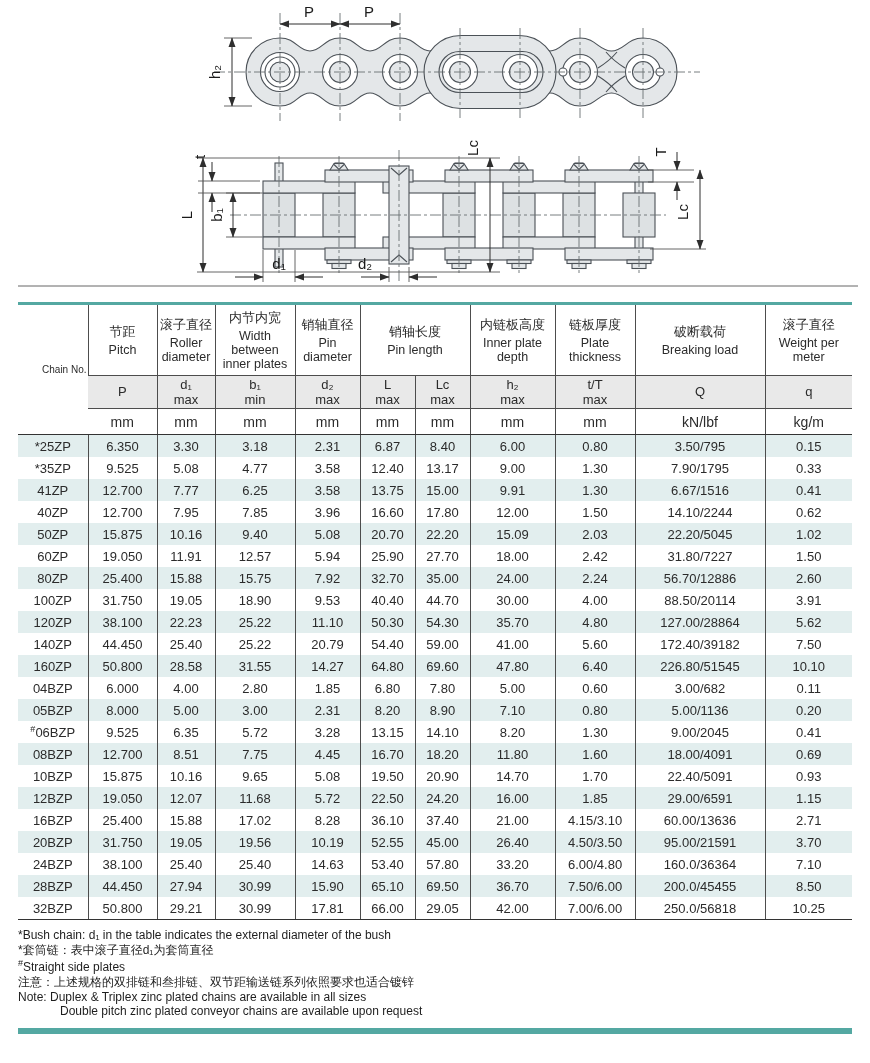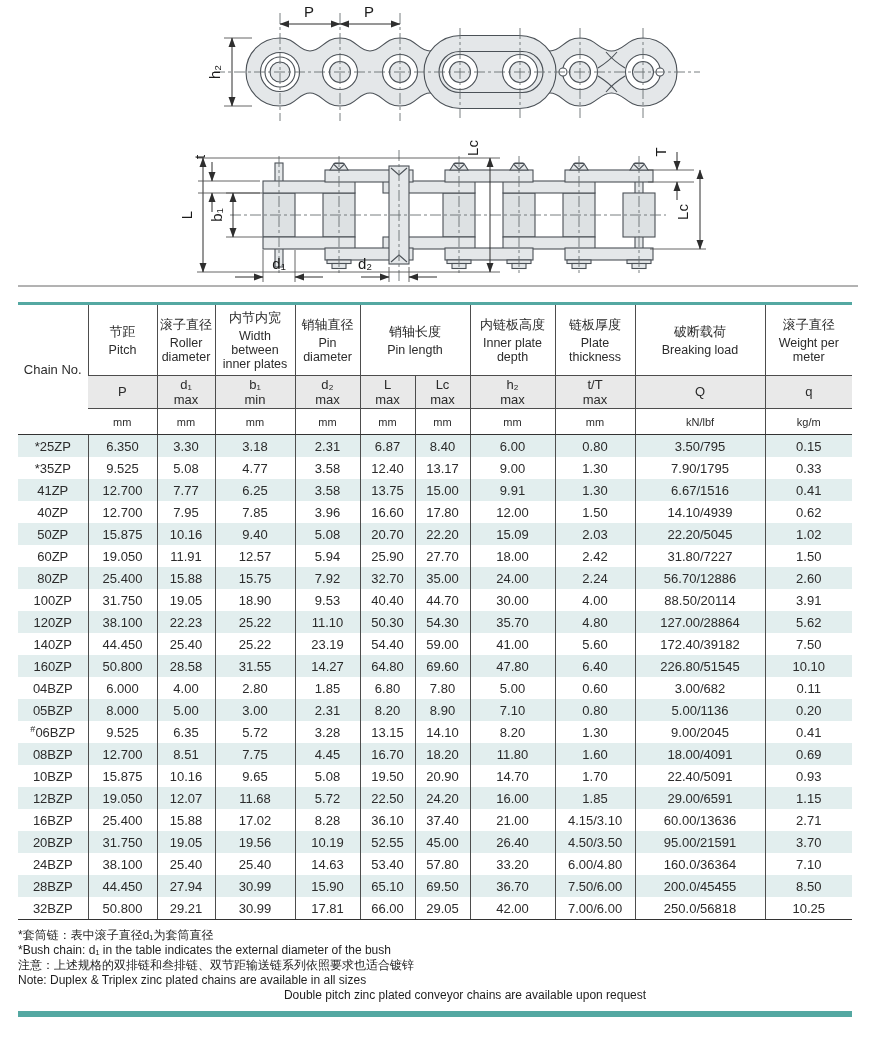--- a/index.html
+++ b/index.html
@@ -9,32 +9,32 @@
   .plw{fill:#ffffff;stroke:#4b5157;stroke-width:1.1;}
   .plg{fill:#dde1e3;stroke:#4b5157;stroke-width:1.1;}
   .nofill{fill:none;stroke:#4b5157;stroke-width:1.1;}
   .cl{stroke:#6a6f73;stroke-width:0.9;fill:none;stroke-dasharray:11 3 3 3;}
   .ext{stroke:#555;stroke-width:0.9;fill:none;}
   .dim{stroke:#2e2e2e;stroke-width:1;fill:none;}
   .dimt{font-size:15px;fill:#1a1a1a;}
   #spec-table{border-collapse:collapse;table-layout:fixed;width:834px;margin:2px 0 0 18px;border-top:3px solid #54a8a2;}
   #spec-table th,#spec-table td{border-left:1px solid #4d4d4d;text-align:center;vertical-align:middle;padding:0 1px;font-weight:normal;}
   #spec-table tr>*:first-child{border-left:none;}
-  #spec-table .chain-th{border-right:0;border-bottom:1.5px solid #333;font-size:13px;}
+  #spec-table .chain-th{border-right:0;border-bottom:1.5px solid #333;font-size:10px;text-align:right;}
   #spec-table .grp{border-bottom:1px solid #4d4d4d;height:70px;}
   #spec-table .grp .zh{font-size:13px;}
   #spec-table .grp .en{font-size:12.5px;line-height:1.12;margin-top:2px;}
   #spec-table tr.sub th{background:#e9e9e9;border-bottom:1px solid #4d4d4d;height:32px;font-size:13px;line-height:1.18;}
-  #spec-table tr.units th{height:25px;border-bottom:1.5px solid #333;font-size:11px;}
+  #spec-table tr.units th{height:25px;border-bottom:1.5px solid #333;font-size:14px;}
   #spec-table tbody td{height:22px;font-size:13px;}
   #spec-table tbody tr:nth-child(odd){background:#e2eeee;}
   #spec-table tbody tr:last-child td{border-bottom:1.5px solid #333;}
   sup{font-size:9px;}
   .footnotes{margin:8px 0 0 18px;font-size:12px;line-height:1.24;color:#1e1e1e;}
-  .fn.ind{padding-left:42px;text-align:center;}
+  .fn.ind{padding-left:42px;}
   .bottom-bar{margin:9px 0 0 18px;width:834px;height:6px;background:#54a8a2;}
 </style>
 </head>
 <body>
 
 <div class="drawings">
 
   <svg width="870" height="130" viewBox="0 0 870 130">
     <defs>
       <marker id="ar1" viewBox="0 0 10 8" markerWidth="10" markerHeight="8" refX="9" refY="4" orient="auto-start-reverse" markerUnits="userSpaceOnUse">
@@ -355,21 +355,21 @@
       <tr>
         <td>40ZP</td>
         <td>12.700</td>
         <td>7.95</td>
         <td>7.85</td>
         <td>3.96</td>
         <td>16.60</td>
         <td>17.80</td>
         <td>12.00</td>
         <td>1.50</td>
-        <td>14.10/4939</td>
+        <td>14.10/2244</td>
         <td>0.62</td>
       </tr>
       <tr>
         <td>50ZP</td>
         <td>15.875</td>
         <td>10.16</td>
         <td>9.40</td>
         <td>5.08</td>
         <td>20.70</td>
         <td>22.20</td>
@@ -428,21 +428,21 @@
         <td>35.70</td>
         <td>4.80</td>
         <td>127.00/28864</td>
         <td>5.62</td>
       </tr>
       <tr>
         <td>140ZP</td>
         <td>44.450</td>
         <td>25.40</td>
         <td>25.22</td>
-        <td>23.19</td>
+        <td>20.79</td>
         <td>54.40</td>
         <td>59.00</td>
         <td>41.00</td>
         <td>5.60</td>
         <td>172.40/39182</td>
         <td>7.50</td>
       </tr>
       <tr>
         <td>160ZP</td>
         <td>50.800</td>
@@ -596,20 +596,21 @@
         <td>29.05</td>
         <td>42.00</td>
         <td>7.00/6.00</td>
         <td>250.0/56818</td>
         <td>10.25</td>
       </tr>
     </tbody>
   </table>
 
 <div class="footnotes" id="footnotes">
+    <div class="fn">*Bush chain: d₁ in the table indicates the external diameter of the bush</div>
     <div class="fn">*套筒链：表中滚子直径d₁为套筒直径</div>
-    <div class="fn">*Bush chain: d₁ in the table indicates the external diameter of the bush</div>
+    <div class="fn"><sup>#</sup>Straight side plates</div>
     <div class="fn">注意：上述规格的双排链和叁排链、双节距输送链系列依照要求也适合镀锌</div>
     <div class="fn">Note:  Duplex &amp; Triplex zinc plated chains are available in all sizes</div>
     <div class="fn ind">Double pitch zinc plated conveyor chains are available upon request</div>
   </div>
 
 <div class="bottom-bar"></div>
 
 </body></html>

